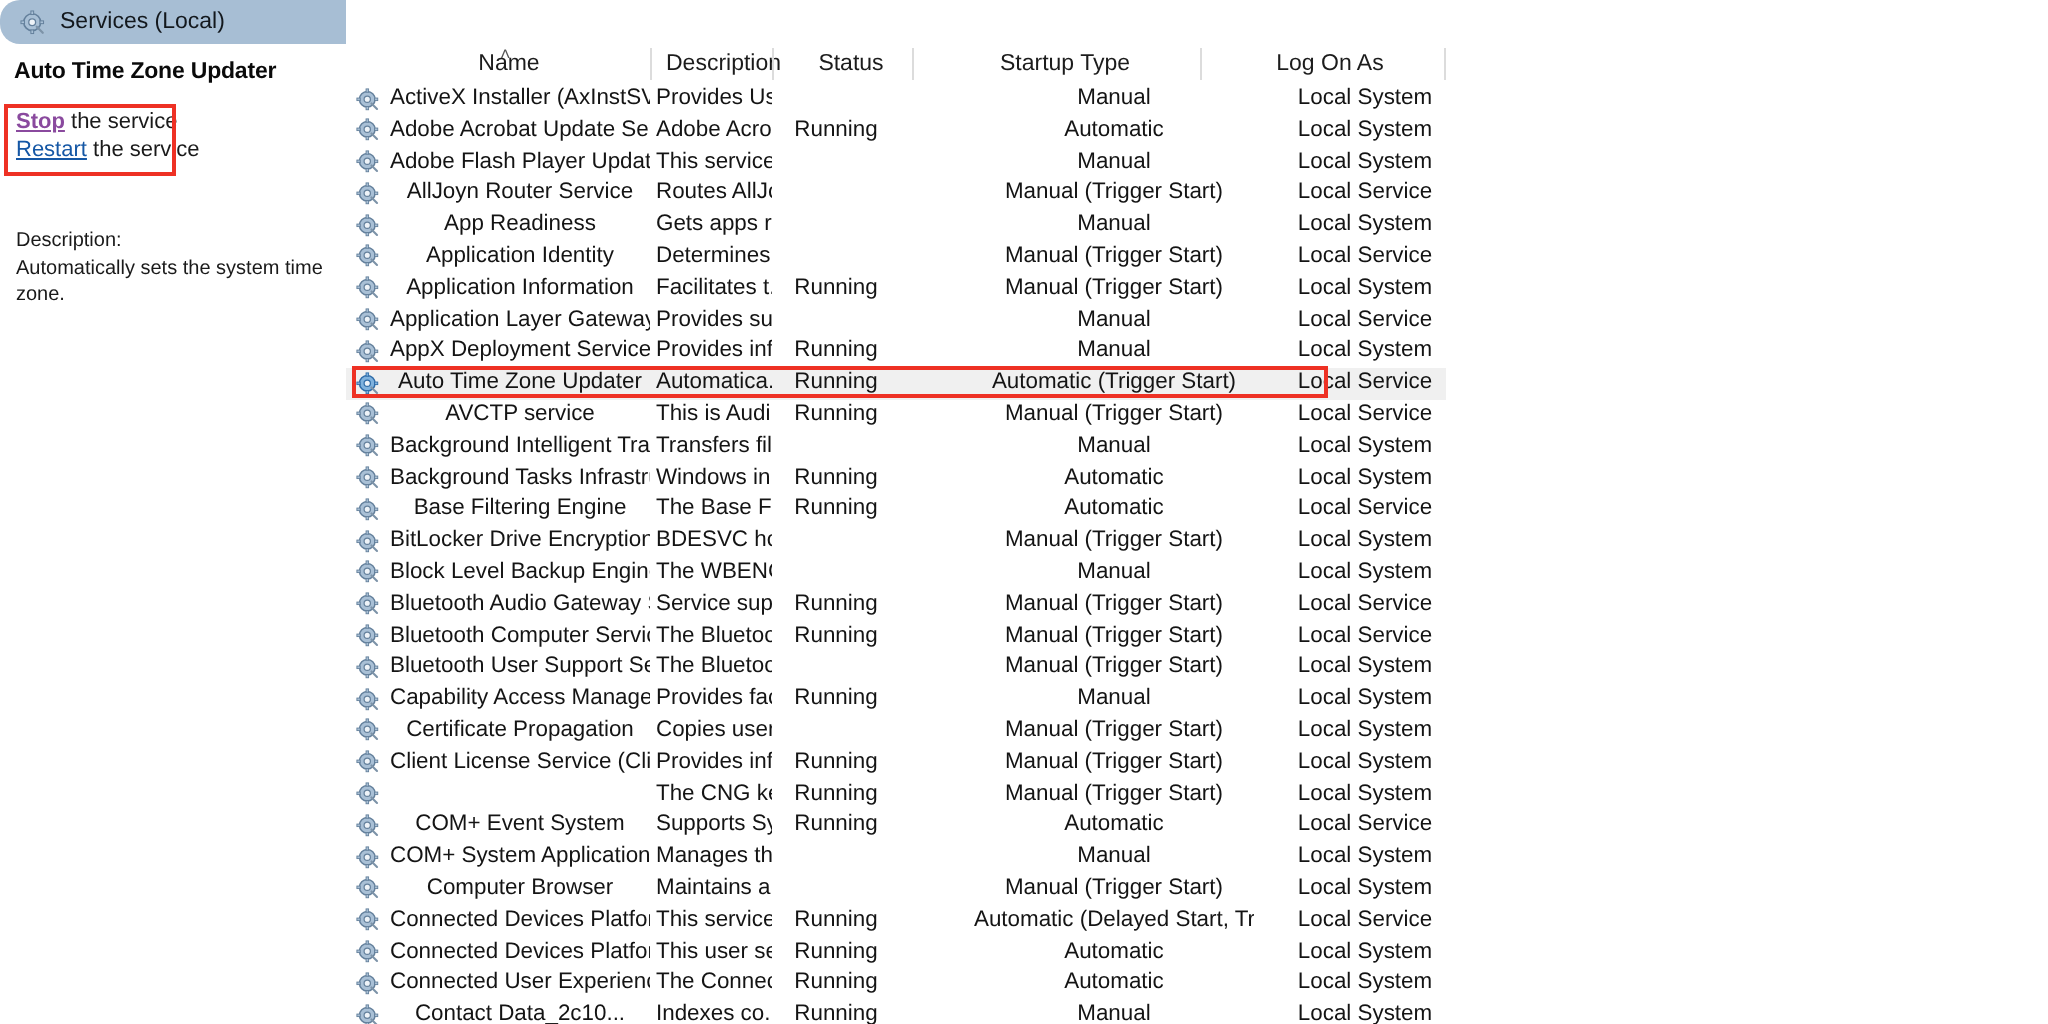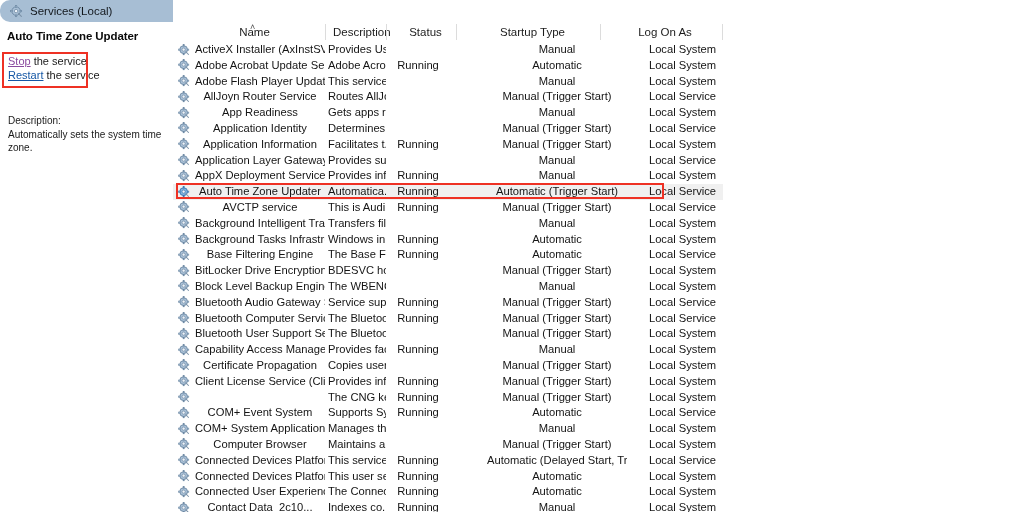--- a/index.html
+++ b/index.html
@@ -93,21 +93,21 @@
     position: absolute;
     left: 8px;
     top: 33px;
     line-height: 13.5px;
   }
   .link-line { white-space: nowrap; font-size: 11px; }
   a.lnk {
     text-decoration: underline;
     cursor: pointer;
   }
-  a.lnk.visited { color: #8a4a9e; }
+  a.lnk.visited { color: #8a4a9e; font-weight: bold; }
   a.lnk.normal { color: #1557a5; }
   .lnk-tail { color: #1a1a1a; }
 
   .desc-block {
     position: absolute;
     left: 8px;
     top: 92px;
     width: 162px;
     line-height: 13.5px;
     font-size: 10px;

